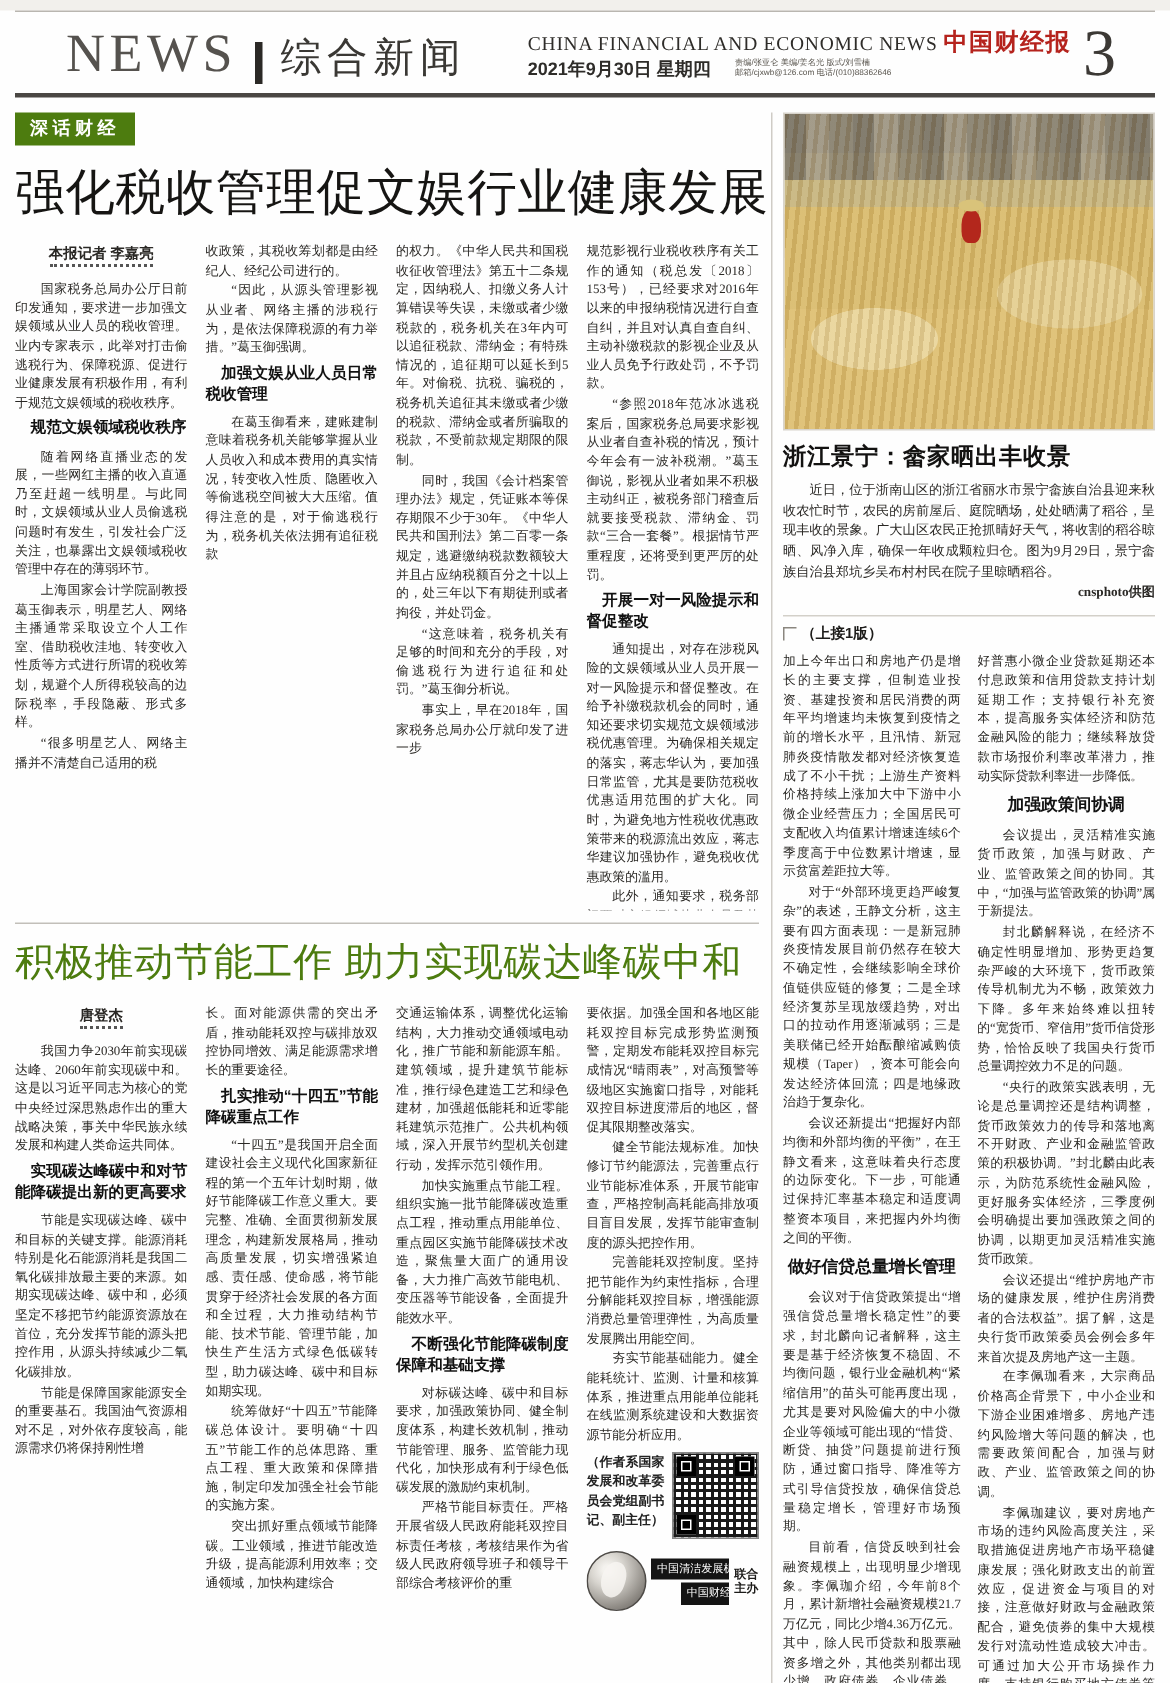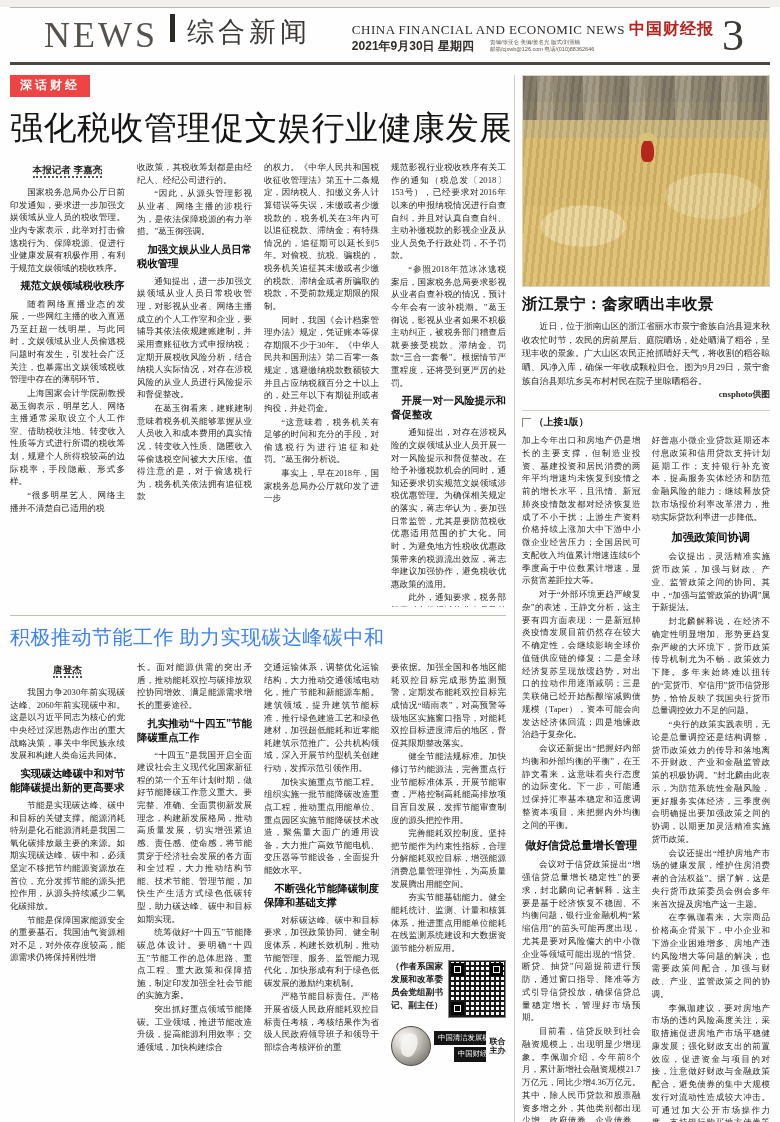--- a/index.html
+++ b/index.html
@@ -1,41 +1,41 @@
 <!DOCTYPE html>
 <html><head>
 <meta charset="utf-8">
 <style>
   html,body{margin:0;padding:0;background:#f2f0ec;}
   body{width:780px;height:1122px;overflow:hidden;font-family:"Liberation Serif",serif;color:#222;}
   .sheet{width:780px;height:1122px;background:#fefefe;position:relative;}
   .topline{border-top:1px solid #b9b6b0;margin:7px 10px 0;}
   
   .header{display:flex;justify-content:space-between;align-items:flex-end;padding:6px 26px 6px 34px;border-bottom:3px solid #4a4743;margin:0 10px;}
-  .masthead{display:flex;align-items:flex-start;gap:12px;}
+  .masthead{display:flex;align-items:flex-end;gap:12px;}
   .news-en{font-size:36px;letter-spacing:3px;color:#55524e;font-family:"Liberation Serif",serif;}
   .mast-bar{width:5px;height:28px;background:#2b2926;}
   .section-cn{font-size:27px;color:#3a3834;letter-spacing:4px;font-family:"Liberation Serif",serif;}
   .header-right{display:flex;align-items:center;gap:8px;}
   .paper-meta{text-align:right;line-height:1.25;}
   .meta-row1{white-space:nowrap;}
   .paper-en{font-size:13px;letter-spacing:.5px;color:#2e2c29;}
   .paper-cn{font-size:16px;font-weight:bold;color:#b5231d;letter-spacing:1px;}
   .meta-row2{display:flex;justify-content:flex-start;gap:16px;align-items:flex-start;}
   .paper-date{font-size:12px;font-weight:bold;color:#2e2c29;white-space:nowrap;font-family:"Liberation Sans",sans-serif;}
   .tiny-info{font-size:5.5px;color:#5a564f;text-align:left;line-height:1.3;font-family:"Liberation Sans",sans-serif;}
   .page-no{font-size:44px;color:#3c3935;line-height:.9;font-family:"Liberation Serif",serif;}
   
   .content{display:flex;margin:10px 10px 0;gap:8px;}
   .left-zone{width:496px;}
   .right-zone{width:258px;border-left:1px solid #cfccc6;padding-left:7px;}
   
-  .tag{display:inline-block;background:#ef4444;color:#fff;font-size:12px;font-weight:bold;letter-spacing:3px;padding:2px 10px 3px;font-family:"Liberation Sans",sans-serif;}
+  .tag{display:inline-block;background:#4d7c0f;color:#fff;font-size:12px;font-weight:bold;letter-spacing:3px;padding:2px 10px 3px;font-family:"Liberation Sans",sans-serif;}
   h1.headline{font-size:33px;font-weight:400;color:#161513;letter-spacing:.5px;margin:9px 0 10px;white-space:nowrap;font-family:Liberation Sans, sans-serif;}
-  h2.headline2{font-size:20px;font-weight:400;color:#3b82f6;letter-spacing:.5px;margin:8px 0 10px;white-space:nowrap;font-family:Liberation Serif, serif;}
+  h2.headline2{font-size:26px;font-weight:400;color:#4d7c0f;letter-spacing:.5px;margin:8px 0 10px;white-space:nowrap;font-family:Liberation Sans, sans-serif;}
   .cols{display:flex;gap:12px;overflow:hidden;}
   .cols-a1{height:446px;}
   .cols-a2{height:458px;}
   .col{flex:1;min-width:0;overflow:hidden;font-size:8.6px;line-height:1.47;text-align:justify;color:#2a2825;}
   .para{margin:0 0 1px;text-indent:2em;}
   .para.cont{text-indent:0;}
   .subhead{font-weight:bold;font-size:10.4px;line-height:1.35;margin:5px 0 4px;text-indent:1em;color:#111;font-family:"Liberation Sans",sans-serif;}
   .byline{text-align:center;margin:2px 0 9px;font-size:9.6px;font-weight:bold;font-family:"Liberation Sans",sans-serif;}
   .byline .byline-inner{border-bottom:2px dotted #555;padding-bottom:1px;}
   .rule{border:none;border-top:1px solid #c2bfb9;margin:8px 0 2px;}
@@ -120,21 +120,20 @@
               <div class="para">国家税务总局办公厅日前印发通知，要求进一步加强文娱领域从业人员的税收管理。业内专家表示，此举对打击偷逃税行为、保障税源、促进行业健康发展有积极作用，有利于规范文娱领域的税收秩序。</div>
               <div class="subhead">规范文娱领域税收秩序</div>
               <div class="para">随着网络直播业态的发展，一些网红主播的收入直逼乃至赶超一线明星。与此同时，文娱领域从业人员偷逃税问题时有发生，引发社会广泛关注，也暴露出文娱领域税收管理中存在的薄弱环节。</div>
               <div class="para">上海国家会计学院副教授葛玉御表示，明星艺人、网络主播通常采取设立个人工作室、借助税收洼地、转变收入性质等方式进行所谓的税收筹划，规避个人所得税较高的边际税率，手段隐蔽、形式多样。</div>
               <div class="para">“很多明星艺人、网络主播并不清楚自己适用的税</div>
             </div>
           <div class="col">
               <div class="para cont">收政策，其税收筹划都是由经纪人、经纪公司进行的。</div>
               <div class="para">“因此，从源头管理影视从业者、网络主播的涉税行为，是依法保障税源的有力举措。”葛玉御强调。</div>
               <div class="subhead">加强文娱从业人员日常税收管理</div>
-              <div class="para">通知提出，进一步加强文娱领域从业人员日常税收管理，对影视从业者、网络主播成立的个人工作室和企业，要辅导其依法依规建账建制，并采用查账征收方式申报纳税；定期开展税收风险分析，结合纳税人实际情况，对存在涉税风险的从业人员进行风险提示和督促整改。</div>
               <div class="para">在葛玉御看来，建账建制意味着税务机关能够掌握从业人员收入和成本费用的真实情况，转变收入性质、隐匿收入等偷逃税空间被大大压缩。值得注意的是，对于偷逃税行为，税务机关依法拥有追征税款</div>
             </div>
           <div class="col">
               <div class="para cont">的权力。《中华人民共和国税收征收管理法》第五十二条规定，因纳税人、扣缴义务人计算错误等失误，未缴或者少缴税款的，税务机关在3年内可以追征税款、滞纳金；有特殊情况的，追征期可以延长到5年。对偷税、抗税、骗税的，税务机关追征其未缴或者少缴的税款、滞纳金或者所骗取的税款，不受前款规定期限的限制。</div>
               <div class="para">同时，我国《会计档案管理办法》规定，凭证账本等保存期限不少于30年。《中华人民共和国刑法》第二百零一条规定，逃避缴纳税款数额较大并且占应纳税额百分之十以上的，处三年以下有期徒刑或者拘役，并处罚金。</div>
               <div class="para">“这意味着，税务机关有足够的时间和充分的手段，对偷逃税行为进行追征和处罚。”葛玉御分析说。</div>
               <div class="para">事实上，早在2018年，国家税务总局办公厅就印发了进一步</div>
             </div>
           <div class="col">
               <div class="para cont">规范影视行业税收秩序有关工作的通知（税总发〔2018〕153号），已经要求对2016年以来的申报纳税情况进行自查自纠，并且对认真自查自纠、主动补缴税款的影视企业及从业人员免予行政处罚，不予罚款。</div>

